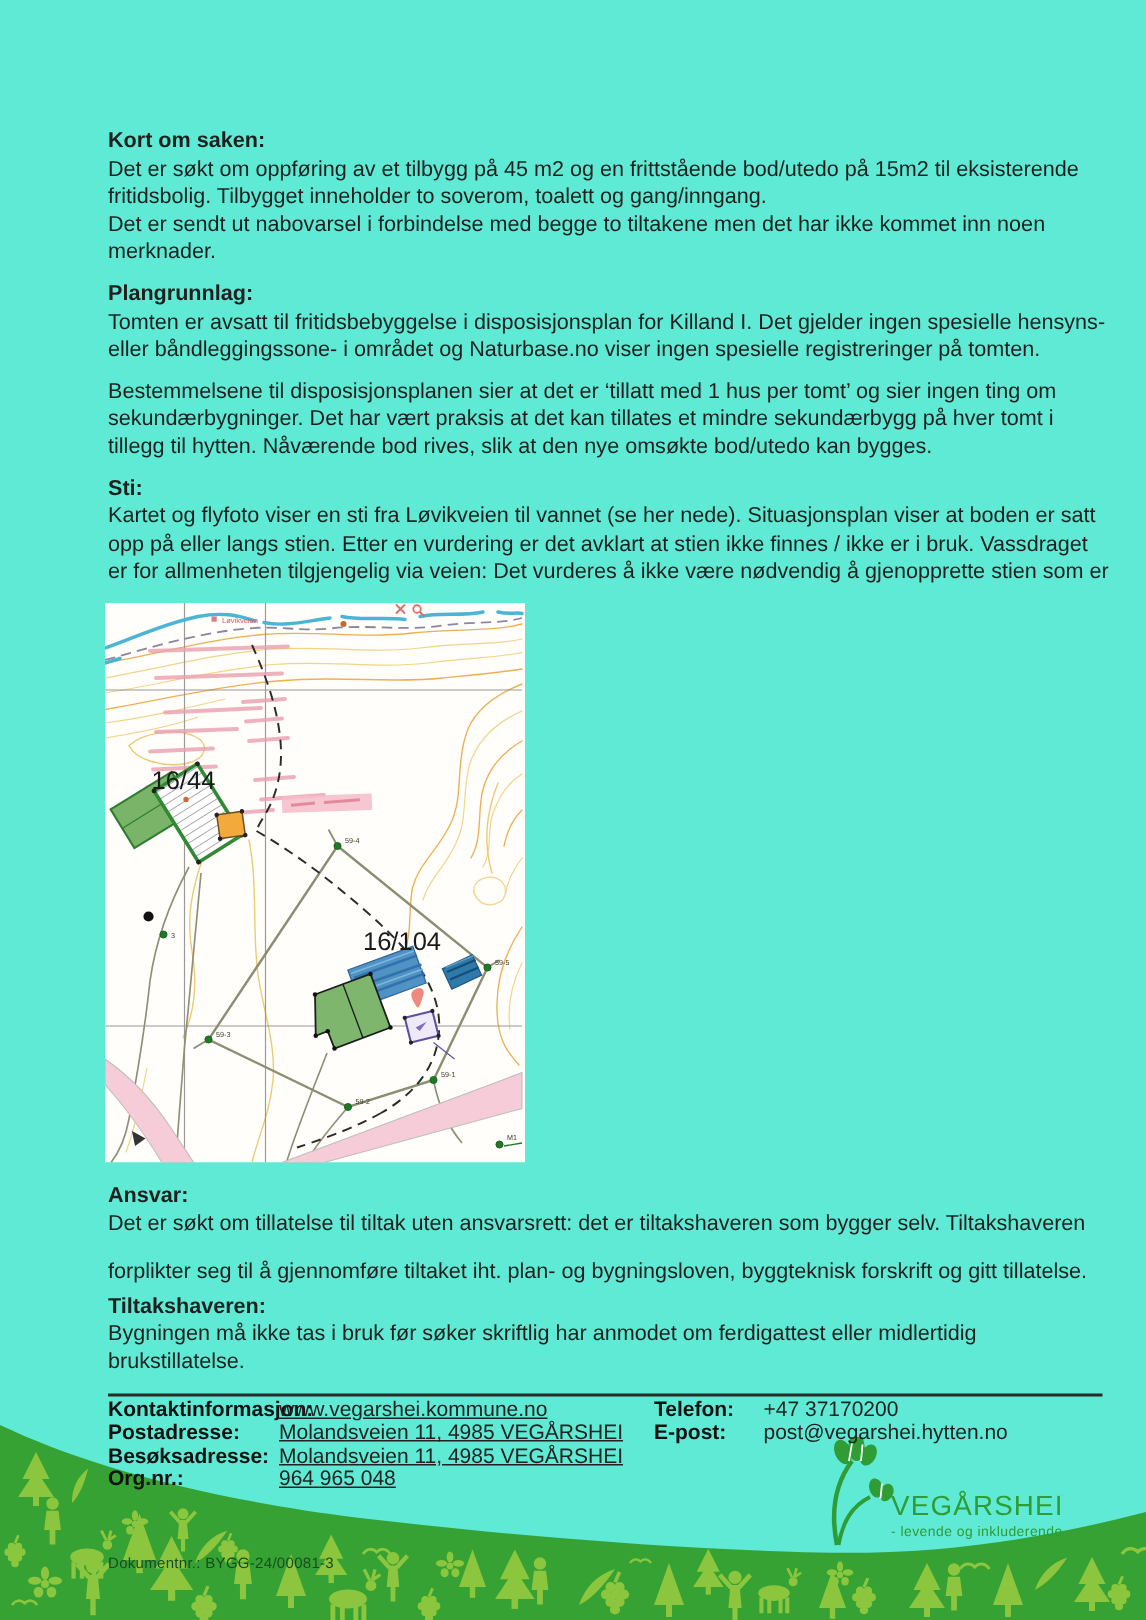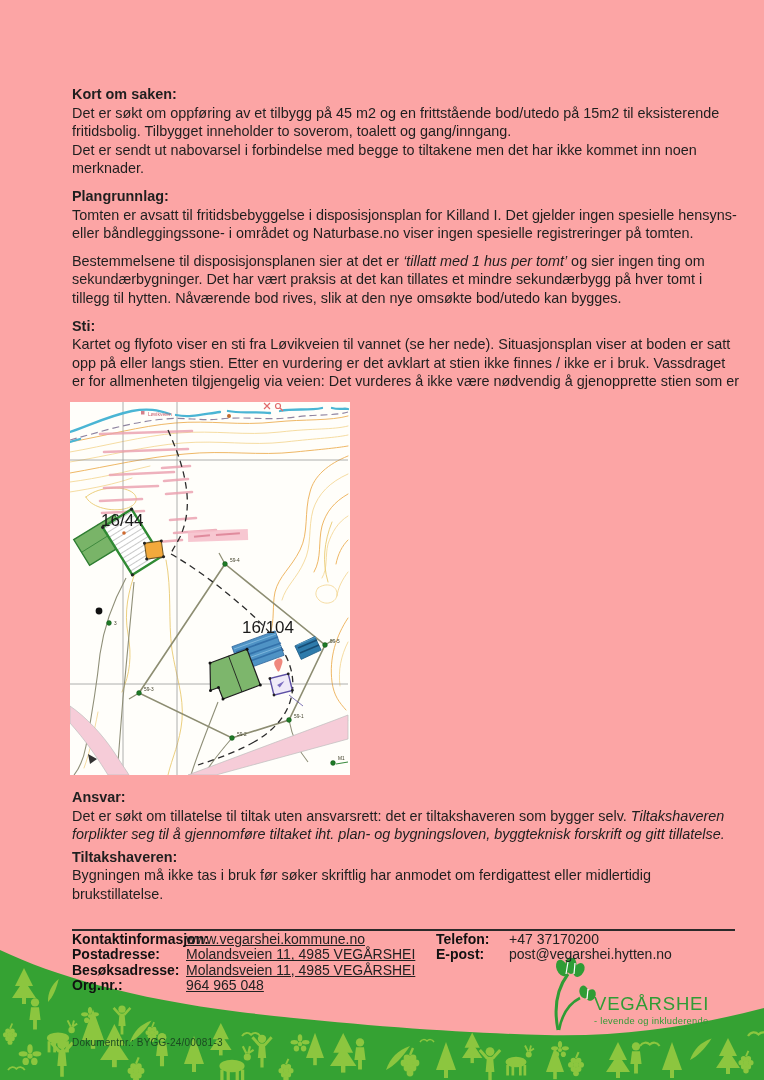--- a/index.html
+++ b/index.html
@@ -1,23 +1,23 @@
 <!DOCTYPE html>
 <html><head>
 <meta charset="utf-8">
 <style>
   html,body{margin:0;padding:0;background:#ffffff;}
-  .page{position:relative;width:764px;height:1080px;background:#fca5a5;overflow:hidden;
+  .page{position:relative;width:764px;height:1080px;background:#5eead4;overflow:hidden;
         font-family:"Liberation Sans", sans-serif;color:#1f1f1f;}
   .content{position:absolute;left:72px;top:85px;width:684px;font-size:14.4px;line-height:18.6px;}
   .h{font-weight:bold;margin:0;height:18.6px;white-space:nowrap;}
   .ln{margin:0;height:18.6px;white-space:nowrap;}
   .sec{margin:0 0 9px 0;}
   .pgap{margin-top:9px;}
-  .it{font-style:italic;}
+  .it{margin-top:14px;}
   .map-wrap{margin:11px 0 13px -2px;width:280px;height:373px;}
   .map-wrap svg{display:block;}
   
   .footer-rule{position:absolute;left:72px;top:929px;width:663px;height:1.6px;background:#2a2a2a;z-index:3;}
   .fwrap{position:absolute;left:72px;top:932px;width:664px;font-size:14px;line-height:15.4px;z-index:3;}
   .frow{position:relative;height:15.4px;}
   .fl{position:absolute;left:0;font-weight:bold;color:#111;}
   .fv{position:absolute;left:114px;color:#222;text-decoration:underline;}
   .fl2{position:absolute;left:364px;font-weight:bold;color:#111;}
   .fv2{position:absolute;left:437px;color:#222;}

